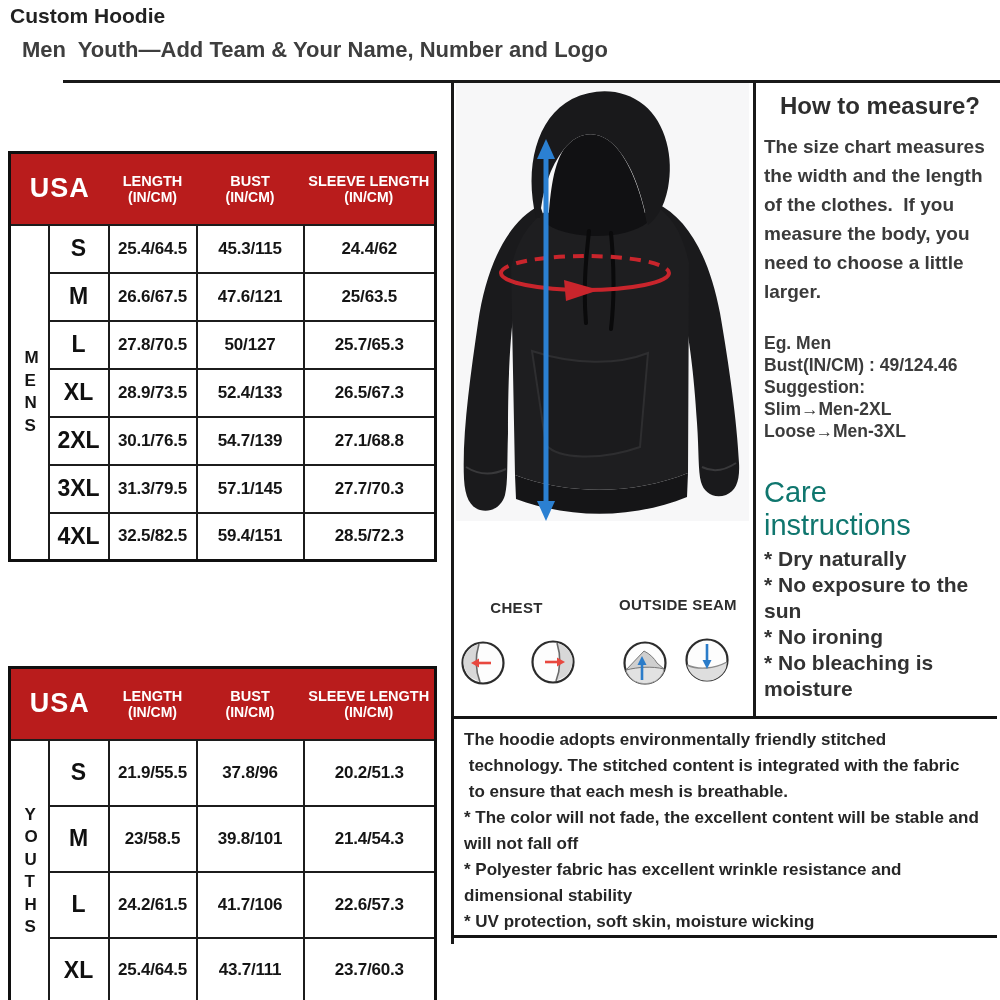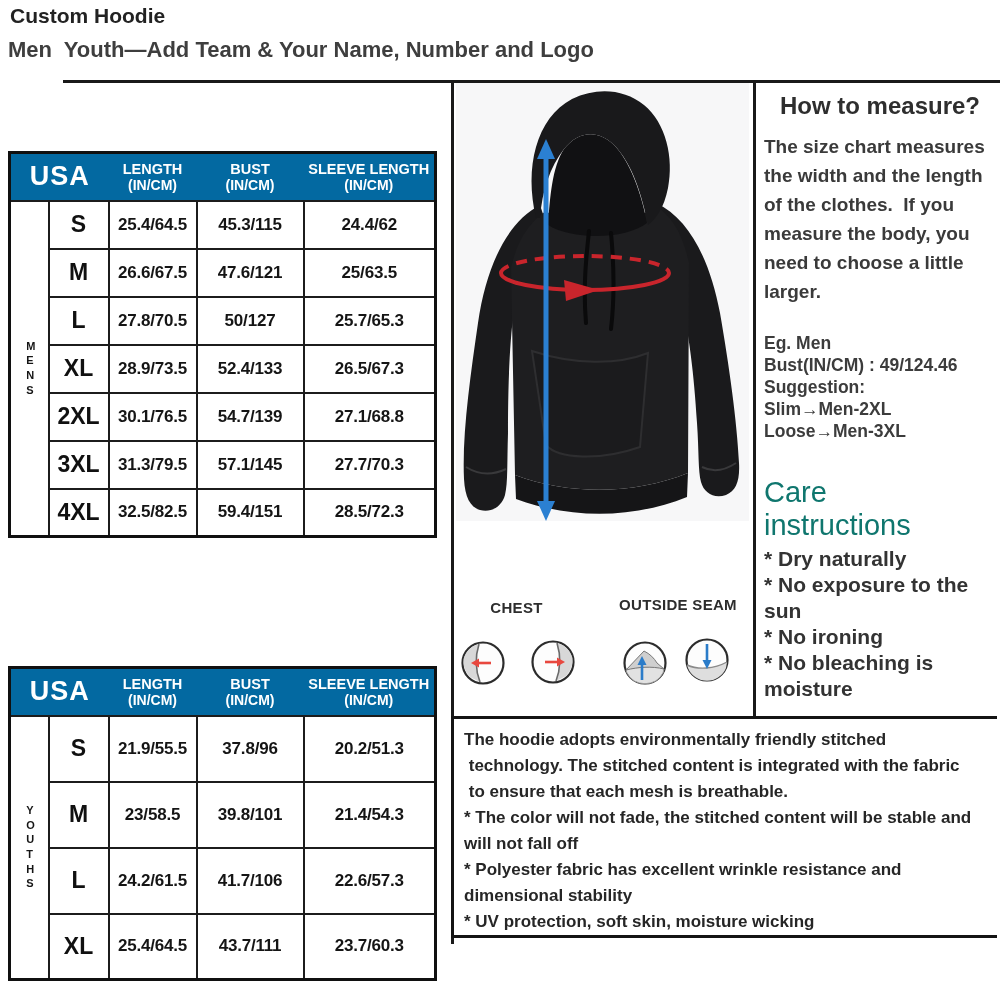--- a/index.html
+++ b/index.html
@@ -4,44 +4,44 @@
 <style>
   html,body{margin:0;padding:0;}
   body{
     width:1000px;height:1000px;position:relative;background:#fff;
     font-family:"Liberation Sans","DejaVu Sans",sans-serif;color:#1d1d1d;
     overflow:hidden;
   }
   .abs{position:absolute;}
   
   .title{left:10px;top:4px;font-size:21px;font-weight:bold;color:#222;white-space:pre;}
-  .subtitle{left:8px;top:37px;font-size:22px;font-weight:bold;color:#3e3e3e;white-space:pre;}
+  .subtitle{left:22px;top:37px;font-size:22px;font-weight:bold;color:#3e3e3e;white-space:pre;}
   
   .hr-top{left:63px;top:80px;width:937px;height:3px;background:#191919;}
   .v-left{left:451px;top:80px;width:3px;height:864px;background:#191919;}
   .v-mid{left:753px;top:80px;width:3px;height:636px;background:#191919;}
   
   table.size-table{position:absolute;border-collapse:collapse;table-layout:fixed;
     background:#fff;border:3px solid #101010;}
   table.size-table td{border:2px solid #1c1c1c;text-align:center;vertical-align:middle;padding:0;}
   table.size-table th{border:none;padding:0;vertical-align:middle;}
-  tr.hdr{height:48px;background:#0369a1;}
+  tr.hdr{height:72px;background:#b91c1c;}
   tr.hdr .usa{font-size:27px;font-weight:bold;color:#fff;letter-spacing:1px;text-align:center;}
   tr.hdr .colhead{color:#fff;text-align:center;}
   tr.hdr .colhead .l1{font-size:14.5px;font-weight:bold;line-height:16px;}
   tr.hdr .colhead .l2{font-size:14px;font-weight:bold;line-height:16px;}
   table.mens{left:8px;top:151px;width:426px;}
   table.mens tr.r{height:48px;}
   table.youths{left:8px;top:666px;width:426px;}
   table.youths tr.r{height:66px;}
   td.sz{font-size:23px;font-weight:bold;color:#101010;}
   td.val{font-size:17px;font-weight:bold;color:#151515;letter-spacing:-0.2px;}
   td.grp{background:#fff;}
   .vlabel{display:inline-block;width:1ch;word-break:break-all;
-    font-size:11px;font-weight:bold;line-height:1.32;color:#151515;text-align:center;}
+    font-size:17px;font-weight:bold;line-height:1.32;color:#151515;text-align:center;}
   
   .hoodie-panel{left:452px;top:83px;width:301px;height:633px;}
   .measure-label{position:absolute;font-size:15px;font-weight:bold;color:#2d2d2d;text-align:center;letter-spacing:0.3px;}
   .lbl-chest{left:464px;top:599px;width:105px;}
   .lbl-seam{left:618px;top:596px;width:120px;}
   .mi{position:absolute;width:46px;height:46px;}
   
   .right-panel{left:764px;top:92px;width:232px;color:#3a3a3a;}
   .htm-heading{font-size:24px;font-weight:bold;color:#2e2e2e;text-align:center;margin:0 0 12px 0;}
   .htm-body{font-size:19px;font-weight:bold;line-height:29px;white-space:pre-wrap;}
@@ -266,20 +266,20 @@
       <div class="care-item">* No exposure to the sun</div>
       <div class="care-item">* No ironing</div>
       <div class="care-item">* No bleaching is moisture</div>
     </div>
   </div>
 
   <div class="abs desc-box">
     <div class="desc-line">The hoodie adopts environmentally friendly stitched</div>
     <div class="desc-line"> technology. The stitched content is integrated with the fabric</div>
     <div class="desc-line"> to ensure that each mesh is breathable.</div>
-    <div class="desc-line">* The color will not fade, the stitched content will be stable and</div>
+    <div class="desc-line">* The color will not fade, the excellent content will be stable and</div>
     <div class="desc-line">will not fall off</div>
     <div class="desc-line">* Polyester fabric has excellent wrinkle resistance and</div>
     <div class="desc-line">dimensional stability</div>
     <div class="desc-line">* UV protection, soft skin, moisture wicking</div>
   </div>
 
 </div>
 
 </body></html>

